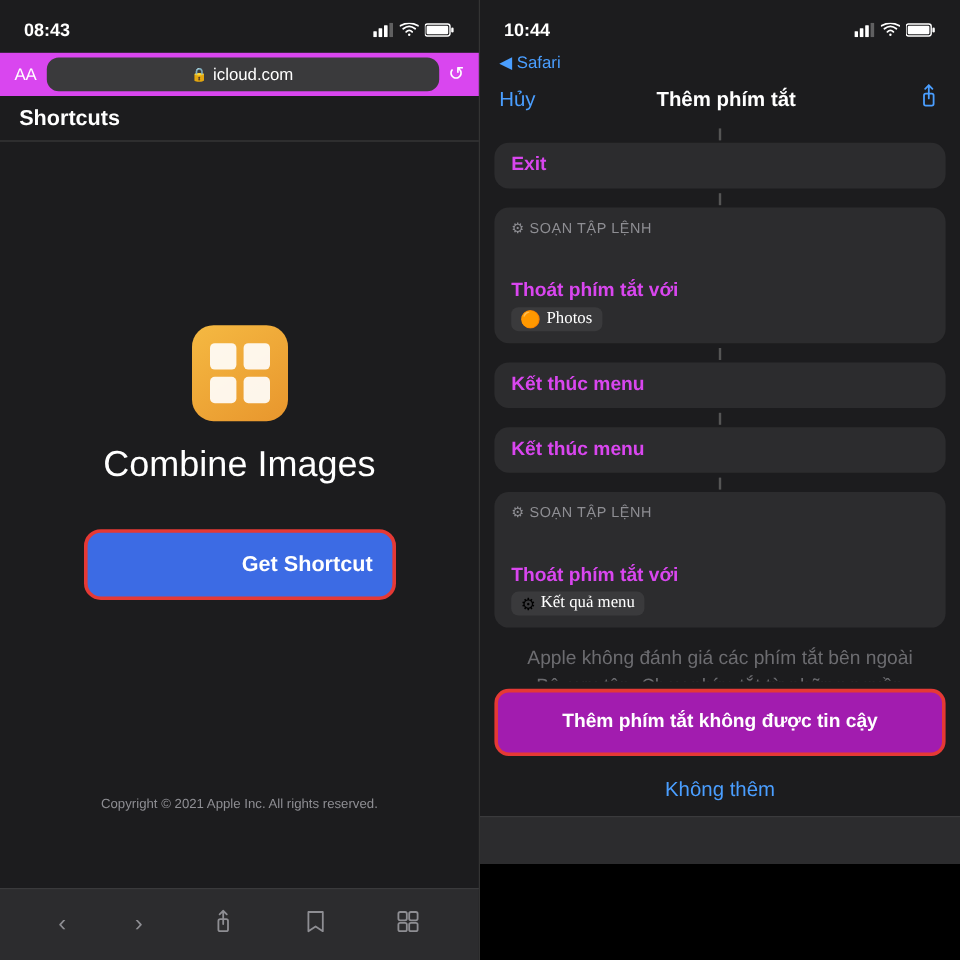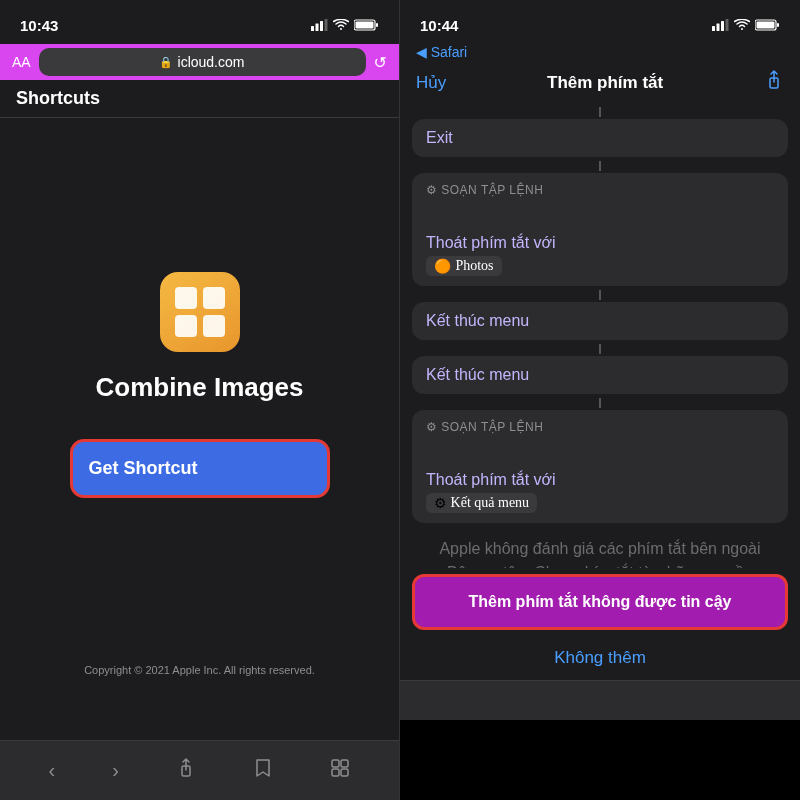--- a/index.html
+++ b/index.html
@@ -125,32 +125,32 @@
     }
     .icon-square {
       width: 22px;
       height: 22px;
       background: rgba(255,255,255,0.9);
       border-radius: 4px;
     }
 
     .combine-title {
       color: #fff;
-      font-size: 26px;
-      font-weight: 700;
+      font-size: 30px;
+      font-weight: 400;
       margin-bottom: 16px;
       text-align: center;
     }
 
     .get-shortcut-btn {
       width: 260px;
       padding: 16px;
       background: #3c6be4;
       border-radius: 14px;
-      text-align: left;
+      text-align: right;
       color: #fff;
       font-size: 18px;
       font-weight: 600;
       border: 3px solid #e53935;
       cursor: pointer;
       margin-top: 20px;
     }
 
     .left-footer {
       padding: 12px 16px 60px;
@@ -225,23 +225,23 @@
       padding: 0 12px;
     }
 
     .action-block {
       background: #2c2c2e;
       border-radius: 12px;
       margin-bottom: 4px;
       padding: 10px 14px;
     }
     .action-label {
-      color: #c4b5fd;
+      color: #d946ef;
       font-size: 16px;
-      font-weight: 400;
+      font-weight: 700;
       margin-top: 37px;
     }
     .action-sublabel {
       display: flex;
       align-items: center;
       gap: 4px;
       font-size: 12px;
       color: #8e8e93;
       text-transform: uppercase;
       letter-spacing: 0.5px;
@@ -307,21 +307,21 @@
       background: #2c2c2e;
       border-top: 1px solid #3a3a3c;
     }
   </style>
 </head>
 <body>
 
 <div class="phone-left">
 
   <div class="status-bar">
-    <span class="status-time">10:43</span>
+    <span class="status-time">08:43</span>
     <div class="status-icons">
 
       <svg width="17" height="12" viewBox="0 0 17 12">
         <rect x="0" y="7" width="3" height="5" rx="0.5" fill="white"></rect>
         <rect x="4.5" y="4.5" width="3" height="7.5" rx="0.5" fill="white"></rect>
         <rect x="9" y="2" width="3" height="10" rx="0.5" fill="white"></rect>
         <rect x="13.5" y="0" width="3" height="12" rx="0.5" fill="white" opacity="0.3"></rect>
       </svg>
 
       <svg width="16" height="12" viewBox="0 0 16 12">

